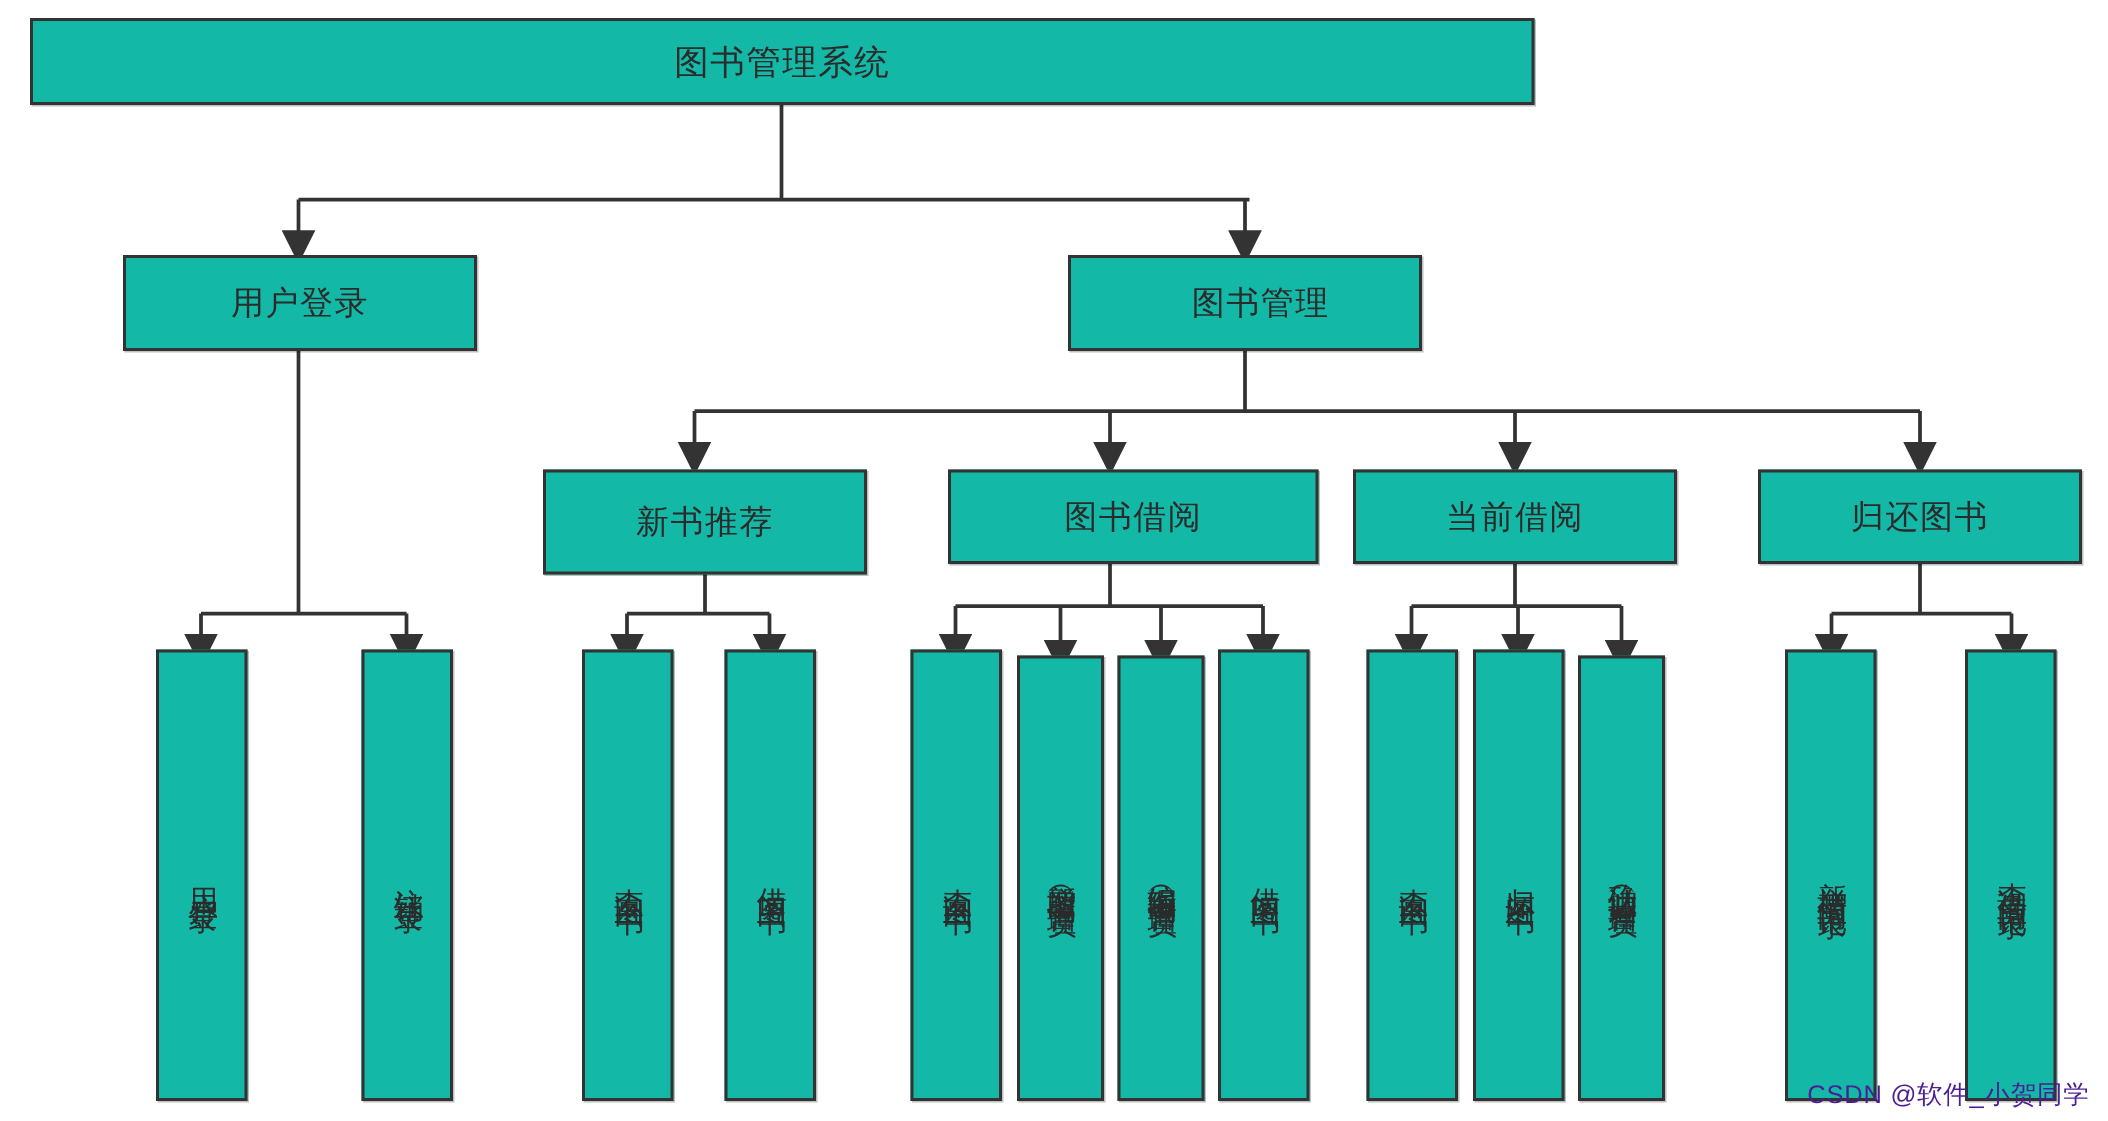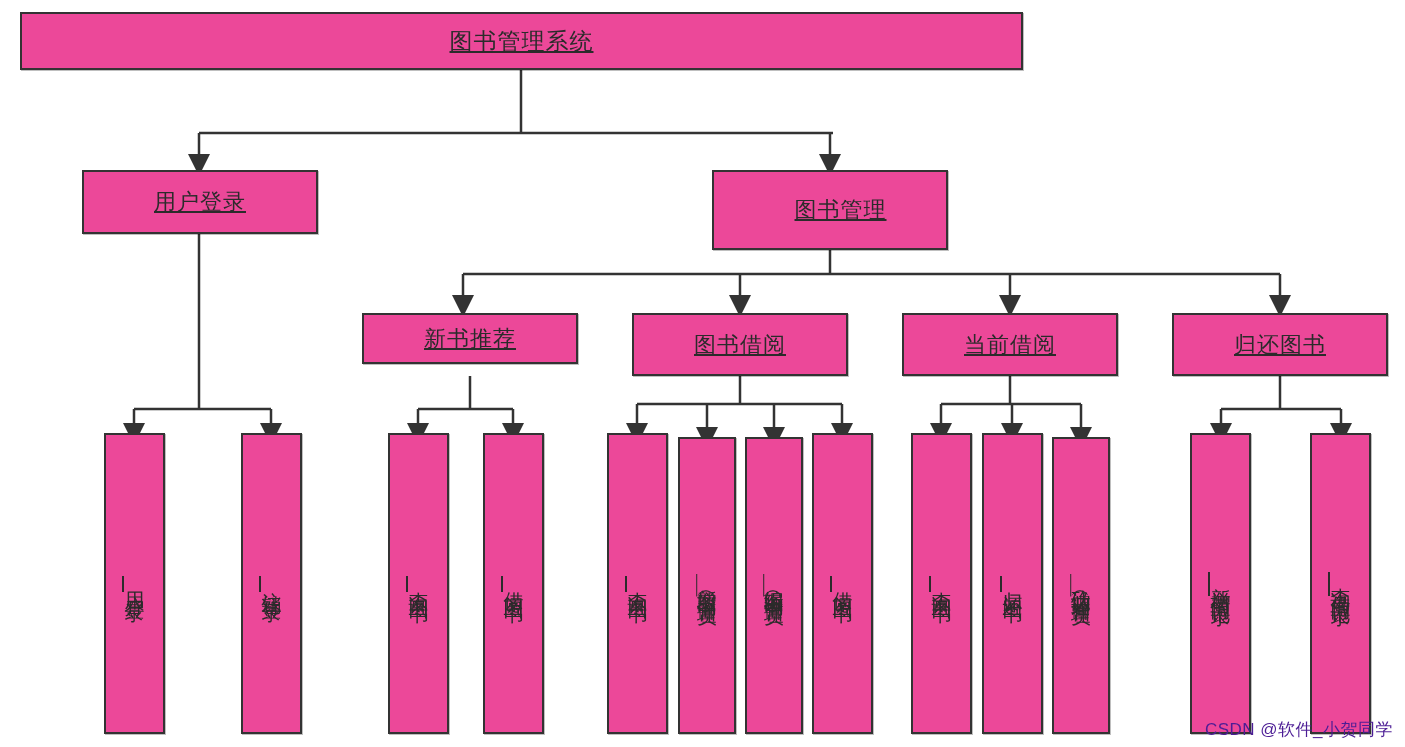--- a/index.html
+++ b/index.html
@@ -10,32 +10,31 @@
     font-family:"Liberation Sans","DejaVu Sans",sans-serif;
     overflow:hidden;
     position:relative;
   }
   #diagram{
     position:absolute;left:0;top:0;width:1405px;height:747px;
   }
   .node{
     position:absolute;
     box-sizing:border-box;
-    background:#ec4899;
+    background:#14b8a6;
     border:2.5px solid #333333;
     display:flex;
     align-items:center;
     justify-content:center;
     color:#2b2b2b;
     font-size:21px;
     letter-spacing:1px;
     line-height:1.15;
     z-index:3;
     box-shadow:1px 1px 0 rgba(0,0,0,0.25);
-    text-decoration:underline;
   }
   
   .node.h{ font-size:22px; }
   .node.root{ font-size:23px; }
 
   
   .node.v{
     writing-mode:vertical-rl;
     text-orientation:upright;
     font-size:20px;
@@ -112,24 +111,24 @@
       <path d="M1280,376 L1280,409"></path>
       <path d="M1221,409 L1341,409"></path>
       <path d="M1221,409 L1221,425" marker-end="url(#arrow)"></path>
       <path d="M1341,409 L1341,425" marker-end="url(#arrow)"></path>
     </g>
   </svg>
 
   <div class="node h root" style="left:20px;top:12px;width:1003px;height:58px;">图书管理系统</div>
 
   <div class="node h" style="left:82px;top:170px;width:236px;height:64px;">用户登录</div>
-  <div class="node h" style="left:712px;top:170px;width:236px;height:80px;padding-left:21px;">图书管理</div>
+  <div class="node h" style="left:712px;top:170px;width:236px;height:64px;padding-left:21px;">图书管理</div>
 
-  <div class="node h" style="left:362px;top:313px;width:216px;height:51px;">新书推荐</div>
-  <div class="node h" style="left:632px;top:313px;width:216px;height:63px;">图书借阅</div>
+  <div class="node h" style="left:362px;top:313px;width:216px;height:70px;">新书推荐</div>
+  <div class="node h" style="left:632px;top:313px;width:247px;height:63px;">图书借阅</div>
   <div class="node h" style="left:902px;top:313px;width:216px;height:63px;">当前借阅</div>
   <div class="node h" style="left:1172px;top:313px;width:216px;height:63px;">归还图书</div>
 
   <div class="node v" style="left:104px;top:433px;width:61px;height:301px;">用户登录</div>
   <div class="node v" style="left:241px;top:433px;width:61px;height:301px;">注销登录</div>
 
   <div class="node v" style="left:388px;top:433px;width:61px;height:301px;">查询图书</div>
   <div class="node v" style="left:483px;top:433px;width:61px;height:301px;">借阅图书</div>
 
   <div class="node v" style="left:607px;top:433px;width:61px;height:301px;">查询图书</div>

